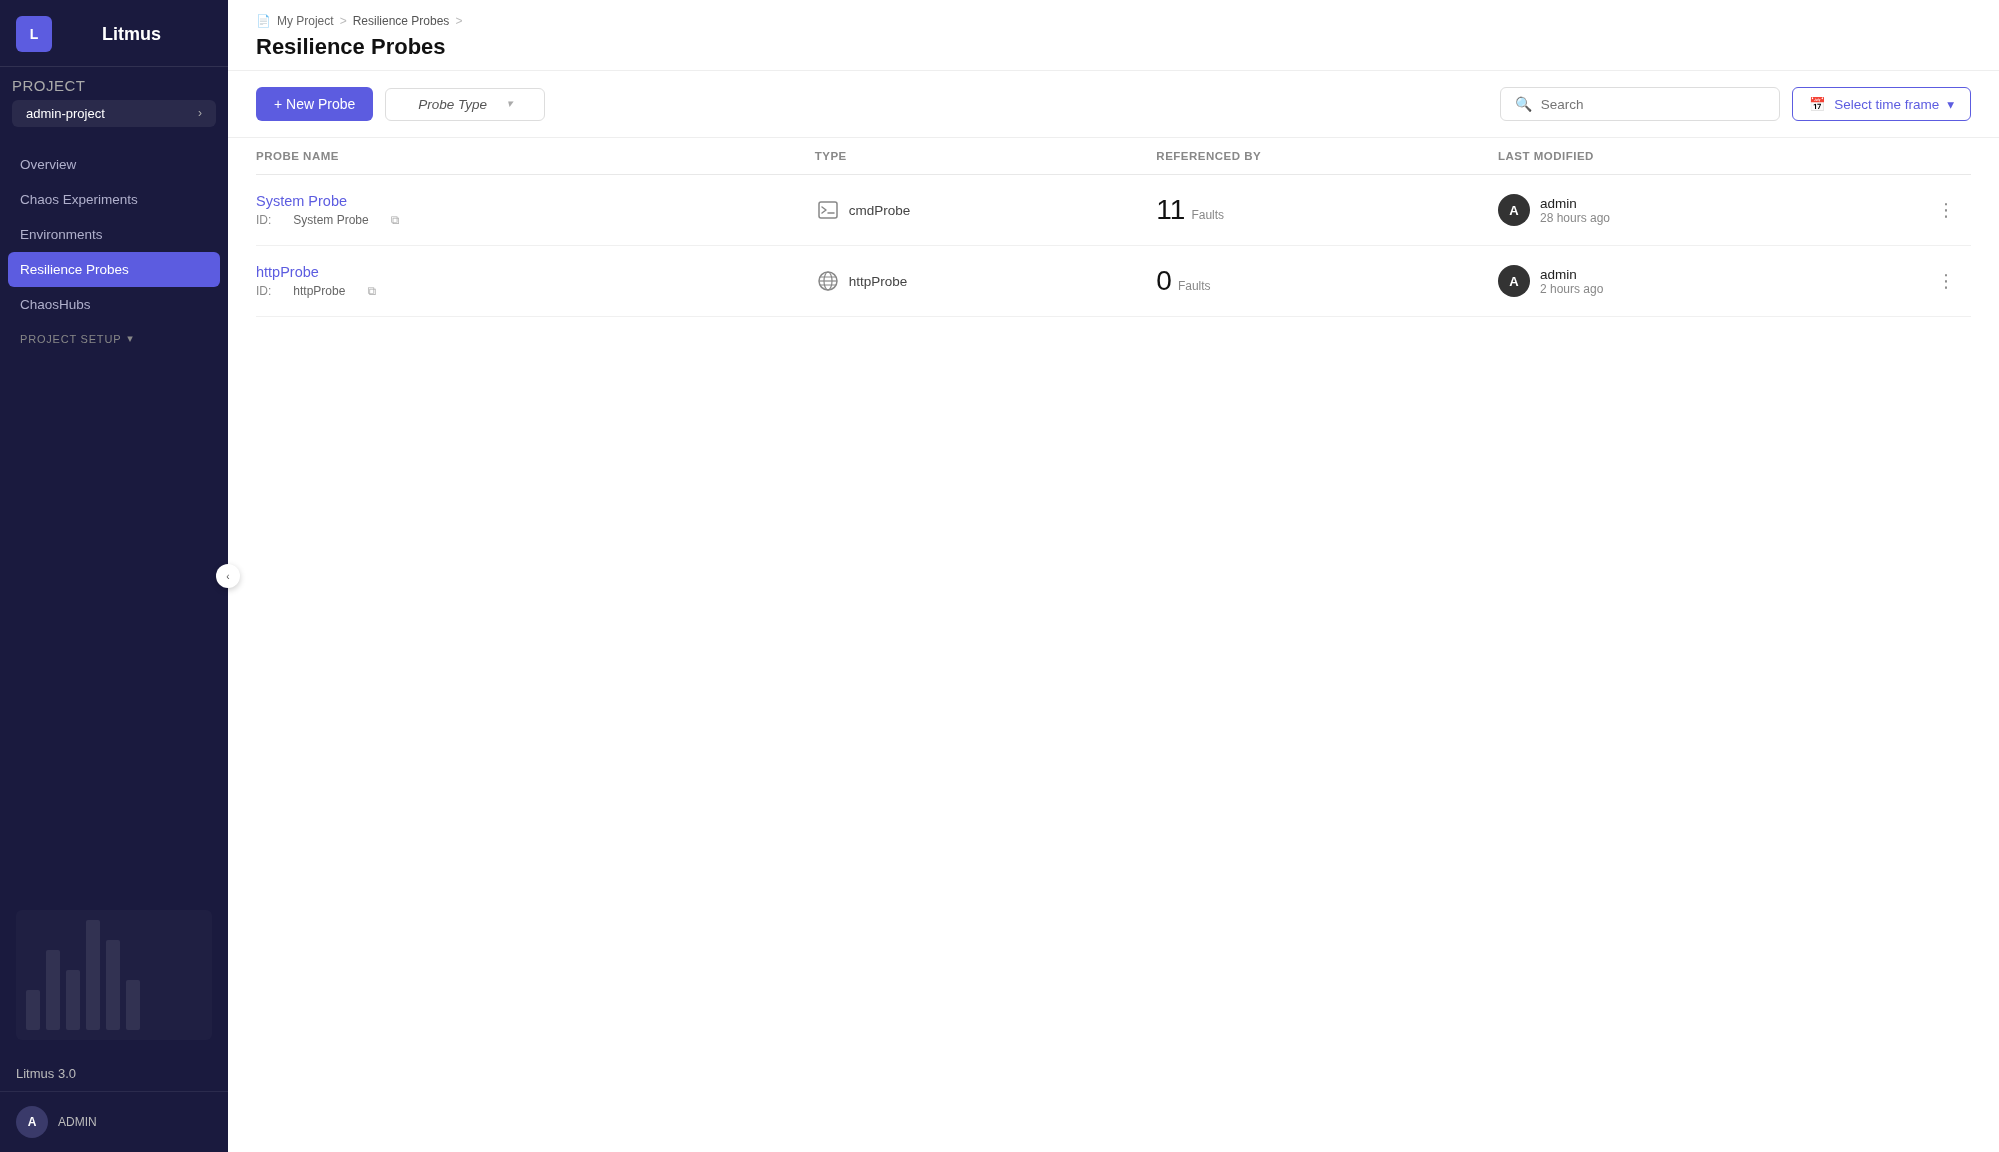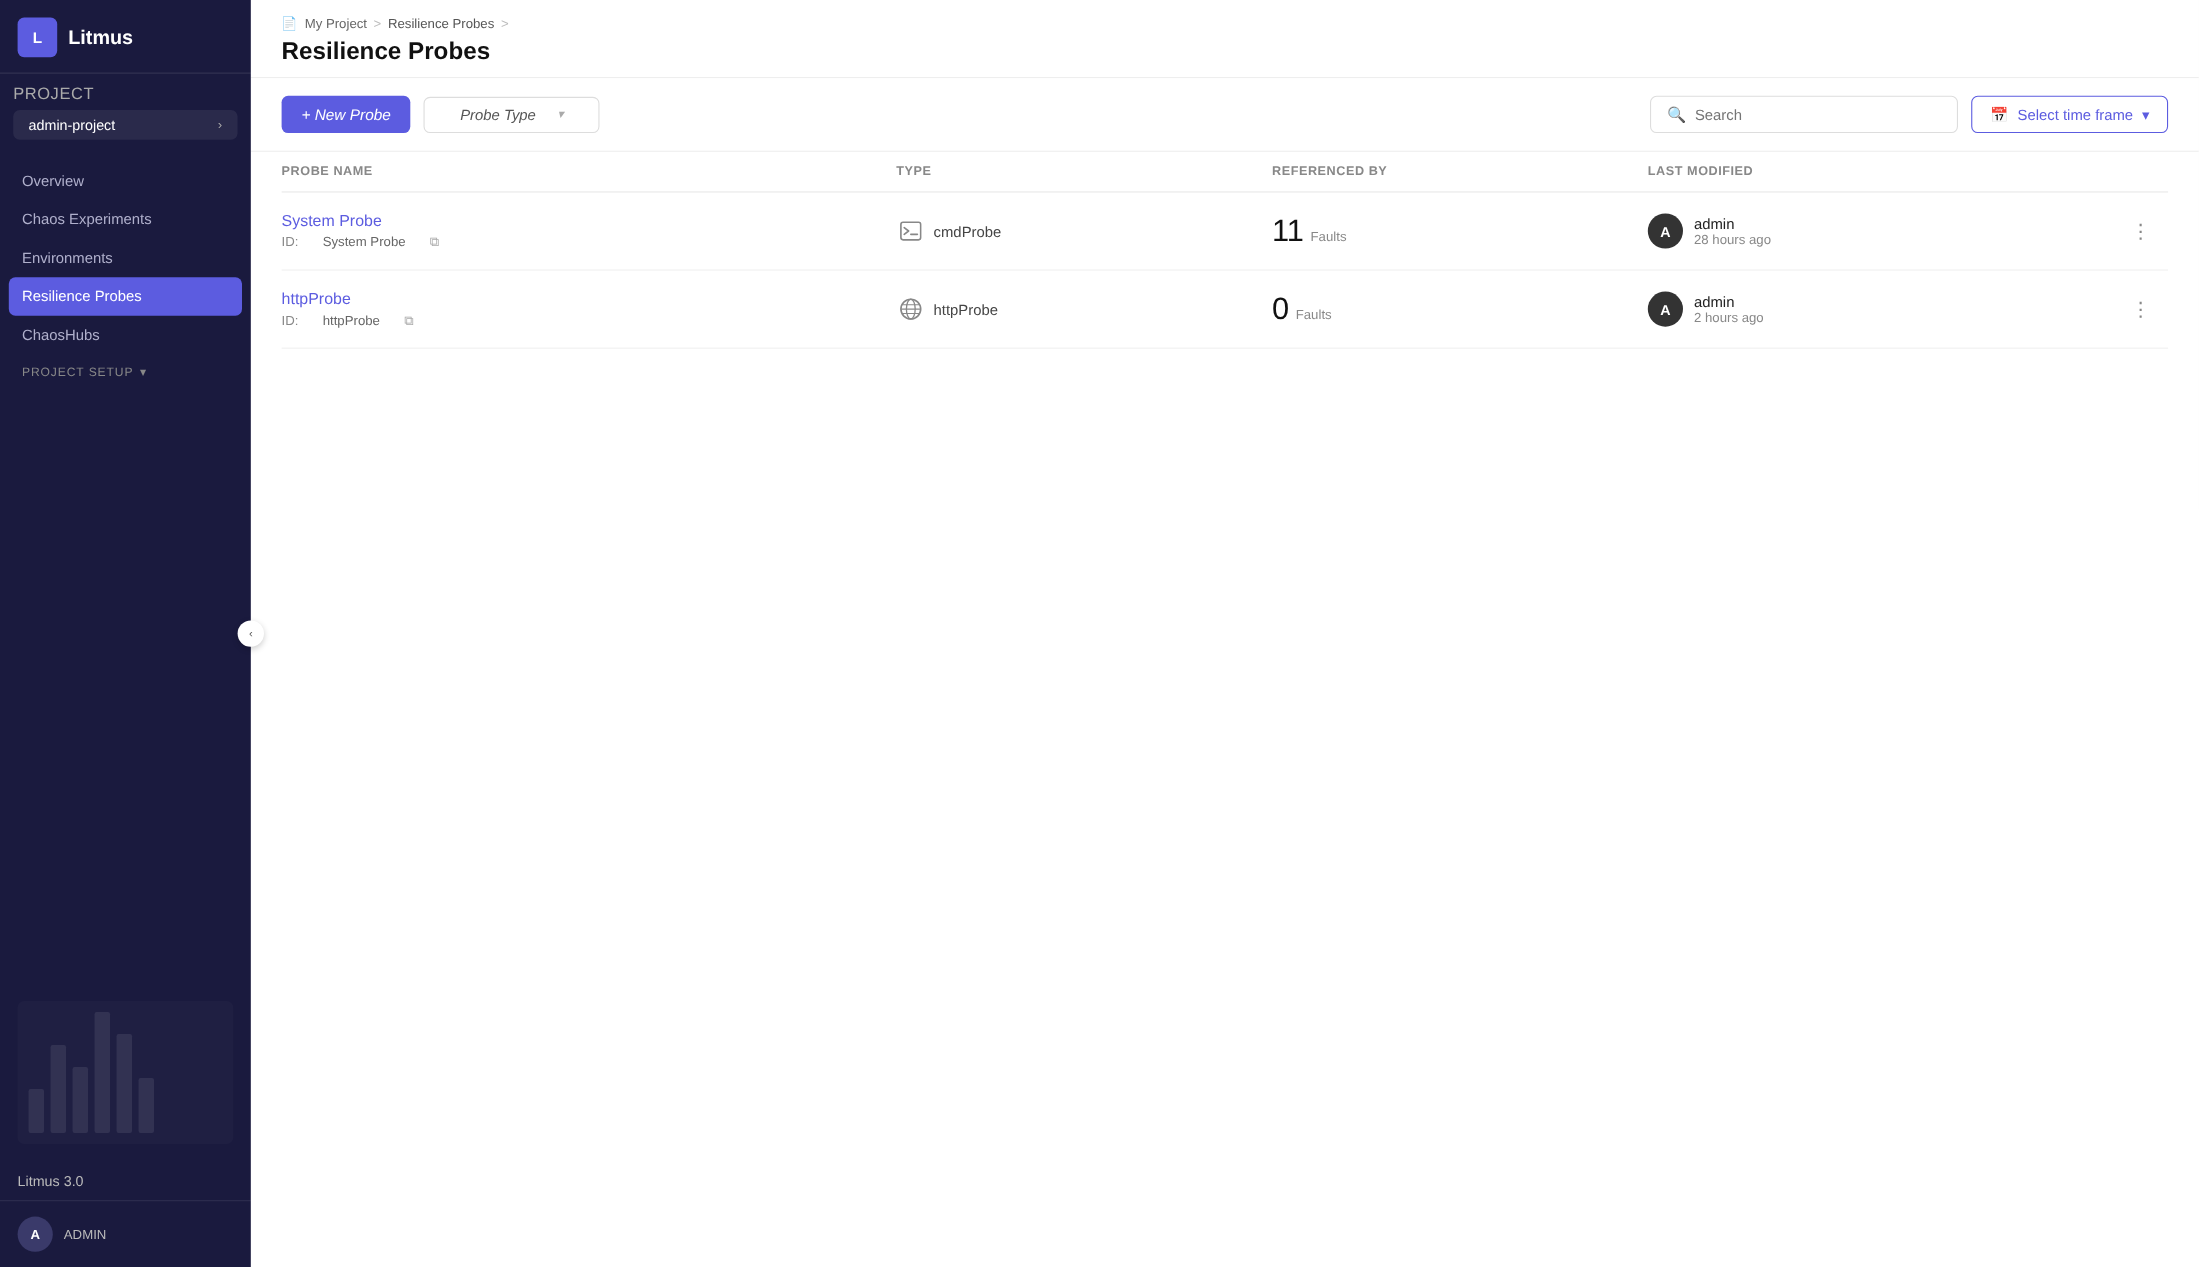--- a/index.html
+++ b/index.html
@@ -23,21 +23,21 @@
       padding: 16px 16px 14px;
       border-bottom: 1px solid rgba(255,255,255,0.1);
     }
     .logo-icon {
       width: 36px; height: 36px;
       background: #5c5ce0;
       border-radius: 6px;
       display: flex; align-items: center; justify-content: center;
       font-weight: bold; font-size: 14px; color: #fff;
     }
-    .logo-text { font-size: 18px; font-weight: 600; color: #fff; }
+    .logo-text { font-size: 18px; font-weight: 600; color: #fff; margin-left: 40px; }
     .project-label { font-size: 15px; color: #aaa; text-transform: uppercase; letter-spacing: 0.5px; }
     .project-name-row {
       display: flex;
       align-items: flex-start;
       justify-content: space-between;
       background: rgba(255,255,255,0.07);
       border-radius: 6px;
       padding: 6px 14px;
       margin-top: 6px;
       cursor: pointer;
@@ -173,21 +173,20 @@
       align-items: center;
       gap: 6px;
       background: #5c5ce0;
       color: #fff;
       border: none;
       border-radius: 6px;
       padding: 9px 18px;
       font-size: 14px;
       font-weight: 500;
       cursor: pointer;
-      font-style: italic;
     }
 
     .probe-type-select {
       display: flex;
       align-items: flex-start;
       border: 1px solid #ddd;
       border-radius: 6px;
       padding: 8px 32px;
       font-size: 13.5px;
       color: #555;

